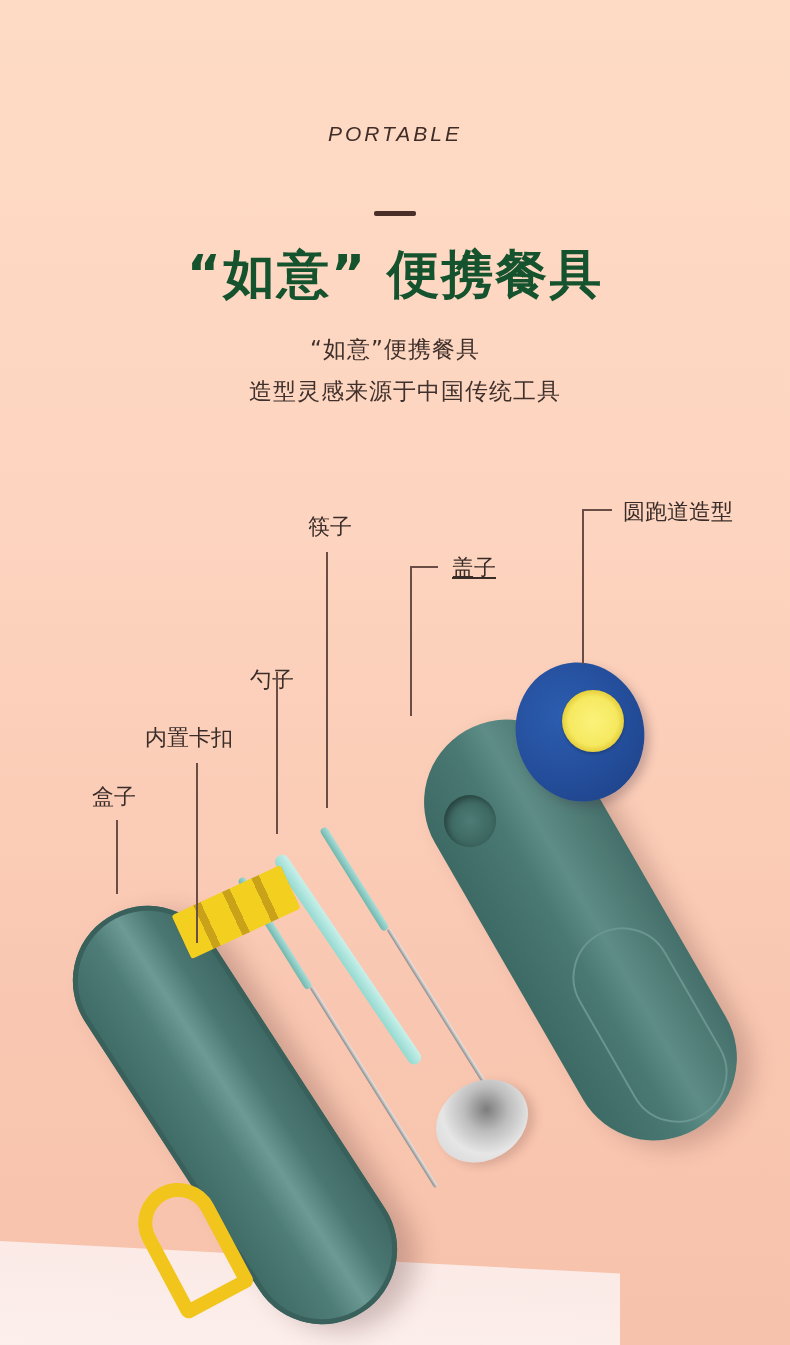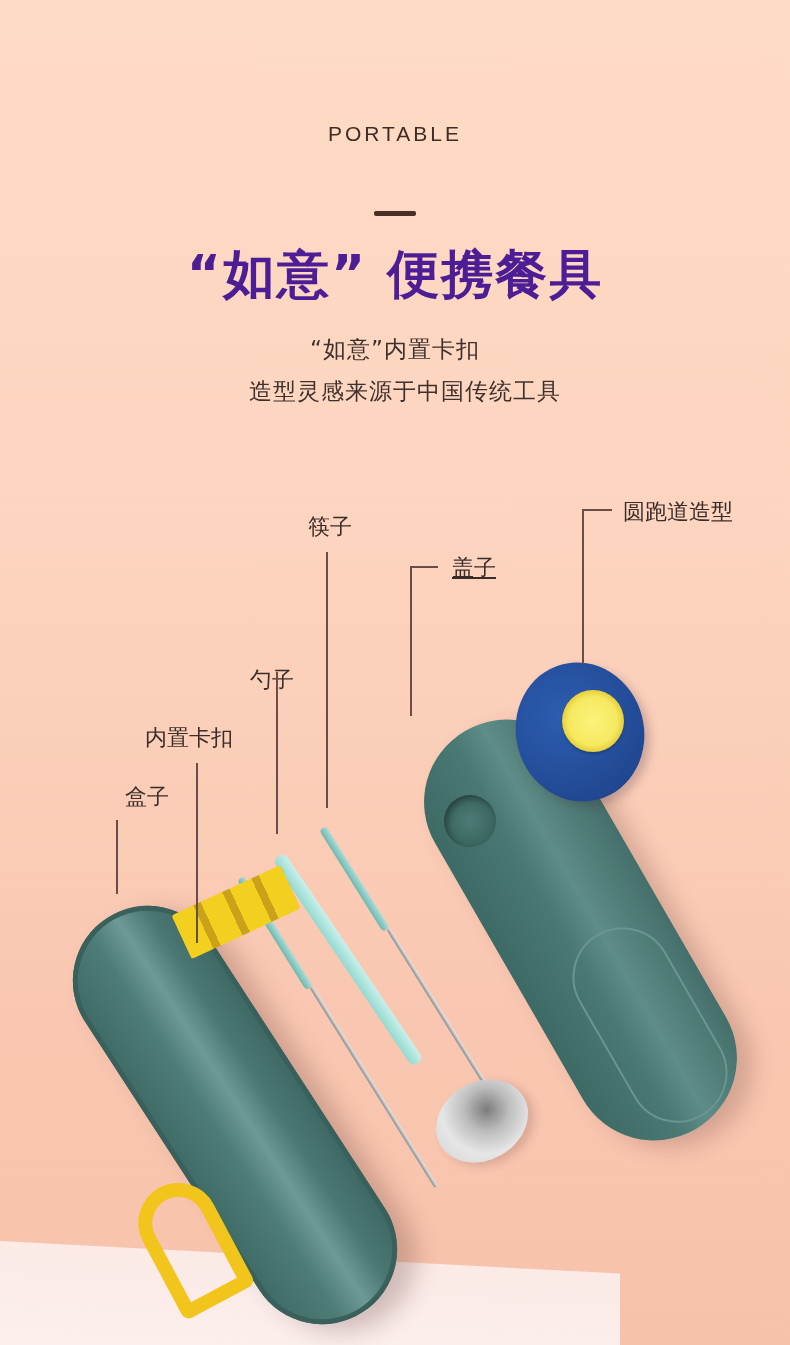--- a/index.html
+++ b/index.html
@@ -6,26 +6,26 @@
     body {
       width: 790px; height: 1345px; overflow: hidden; position: relative;
       background: linear-gradient(180deg, #fedbc5 0%, #fdd4bf 40%, #f9c7b1 75%, #f7c2ab 100%);
       font-family: "DejaVu Sans", "Liberation Sans", sans-serif;
       color: #3b2a26;
     }
     .abs { position: absolute; }
     .en-title {
       left: 0; width: 790px; text-align: center; top: 118px;
       font-family: "Liberation Sans", "DejaVu Sans", sans-serif;
-      font-size: 21px; letter-spacing: 3px; line-height: 32px; color: #3f2c27;
+      font-size: 21px; letter-spacing: 3px; line-height: 32px; color: #3f2c27; font-style: italic;
     }
     .dash { left: 374px; top: 211px; width: 42px; height: 5px; background: #4a2f28; border-radius: 2px; }
     .zh-title {
       left: 0; width: 790px; text-align: center; top: 240px;
-      font-size: 52px; font-weight: bold; color: #4c1d95; letter-spacing: 2px;
+      font-size: 52px; font-weight: bold; color: #14532d; letter-spacing: 2px;
     }
     .sub {
       left: 0; width: 790px; text-align: center;
       font-size: 23px; color: #3f302c; letter-spacing: 1px;
     }
     .label { font-size: 22px; color: #3a2c28; white-space: nowrap; }
     .vline { width: 1.5px; background: #6a4d45; }
     .hline { height: 1.5px; background: #6a4d45; }
 
     .bottom-platform {
@@ -100,21 +100,21 @@
 </head>
 <body>
 
 <div class="abs bottom-platform"></div>
 
 <div class="abs en-title">
   <div>PORTABLE</div>
 </div>
 <div class="abs dash"></div>
 <div class="abs zh-title">“如意” 便携餐具</div>
-<div class="abs sub" style="top:334px;">“如意”内置卡扣</div>
+<div class="abs sub" style="top:334px;">“如意”便携餐具</div>
 <div class="abs sub" style="top:376px;margin-left:10px;">造型灵感来源于中国传统工具</div>
 
 <div class="abs lid"></div>
 <div class="abs lid-hole"></div>
 <div class="abs lid-groove"></div>
 
 <div class="abs deterg"></div>
 <div class="abs deterg-cap"></div>
 
 <div class="abs stick chop-handle" style="left:326px; top:826px; width:120px; transform:rotate(58deg);"></div>
@@ -140,14 +140,14 @@
 <div class="abs label" style="left:623px; top:497px;">圆跑道造型</div>
 <div class="abs hline" style="left:582px; top:509px; width:30px;"></div>
 <div class="abs vline" style="left:582px; top:509px; height:155px;"></div>
 
 <div class="abs label" style="left:250px; top:632px;margin-top:33px;">勺子</div>
 <div class="abs vline" style="left:276px; top:672px; height:162px;"></div>
 
 <div class="abs label" style="left:145px; top:723px;text-align:center;">内置卡扣</div>
 <div class="abs vline" style="left:196px; top:763px; height:180px;"></div>
 
-<div class="abs label" style="left:92px; top:782px;margin-left:33px;">盒子</div>
+<div class="abs label" style="left:92px; top:782px;">盒子</div>
 <div class="abs vline" style="left:116px; top:820px; height:74px;"></div>
 
 </body></html>

